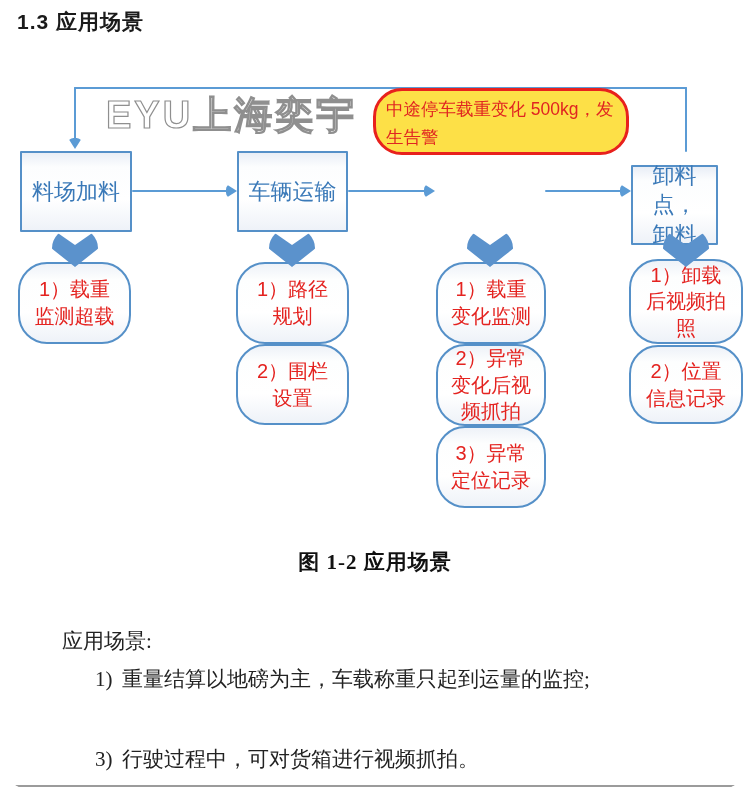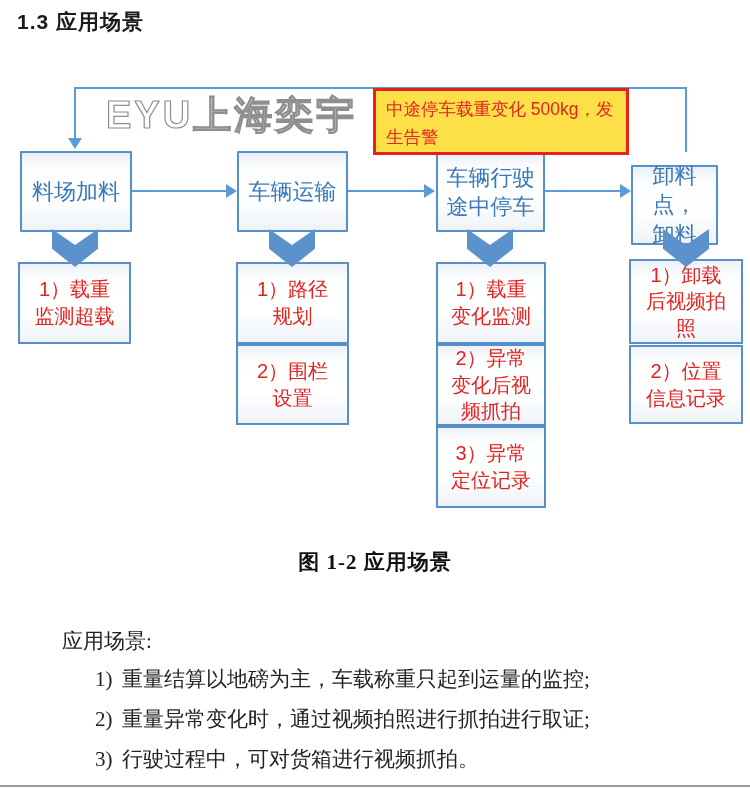--- a/index.html
+++ b/index.html
@@ -1,15 +1,15 @@
 <!DOCTYPE html>
 <html><head>
 <meta charset="utf-8">
 <style>
-  * { margin: 0; padding: 0; box-sizing: border-box; }
+  * { margin: 0; padding: 0; box-sizing: border-box; border-radius: 29px; }
   html, body { background: #ffffff; }
   .page {
     position: relative;
     width: 750px;
     height: 789px;
     background: #ffffff;
     overflow: hidden;
     font-family: "Liberation Sans", sans-serif;
   }
   
@@ -183,22 +183,20 @@
   <div class="loop-h"></div>
   <div class="loop-vl"></div>
   <div class="loop-vr"></div>
   <div class="arrow-down-tri"></div>
 
   <div class="alarm">中途停车载重变化 500kg，发
 生告警</div>
 
   <div class="stage s1">料场加料</div>
   <div class="stage s2">车辆运输</div>
-  <div class="stage s3">车辆行驶
-途中停车</div>
   <div class="stage s4">卸料点，
 卸料</div>
 
   <div class="conn conn1"></div>
   <div class="conn-head ch1"></div>
   <div class="conn conn2"></div>
   <div class="conn-head ch2"></div>
   <div class="conn conn3"></div>
   <div class="conn-head ch3"></div>
 
@@ -226,22 +224,19 @@
   <div class="task c4b">2）位置
 信息记录</div>
 
   <div class="caption">图 1-2 应用场景</div>
 
   <div class="notes-heading">应用场景:</div>
 
   <div class="note-item n1">
     <span class="note-num">1)</span><span>重量结算以地磅为主，车载称重只起到运量的监控;</span>
   </div>
-  <div class="note-item n2">
-    <span class="note-num">2)</span><span>重量异常变化时，通过视频拍照进行抓拍进行取证;</span>
-  </div>
   <div class="note-item n3">
     <span class="note-num">3)</span><span>行驶过程中，可对货箱进行视频抓拍。</span>
   </div>
 
   <div class="bottom-rule"></div>
 
 </div>
 
 </body></html>

